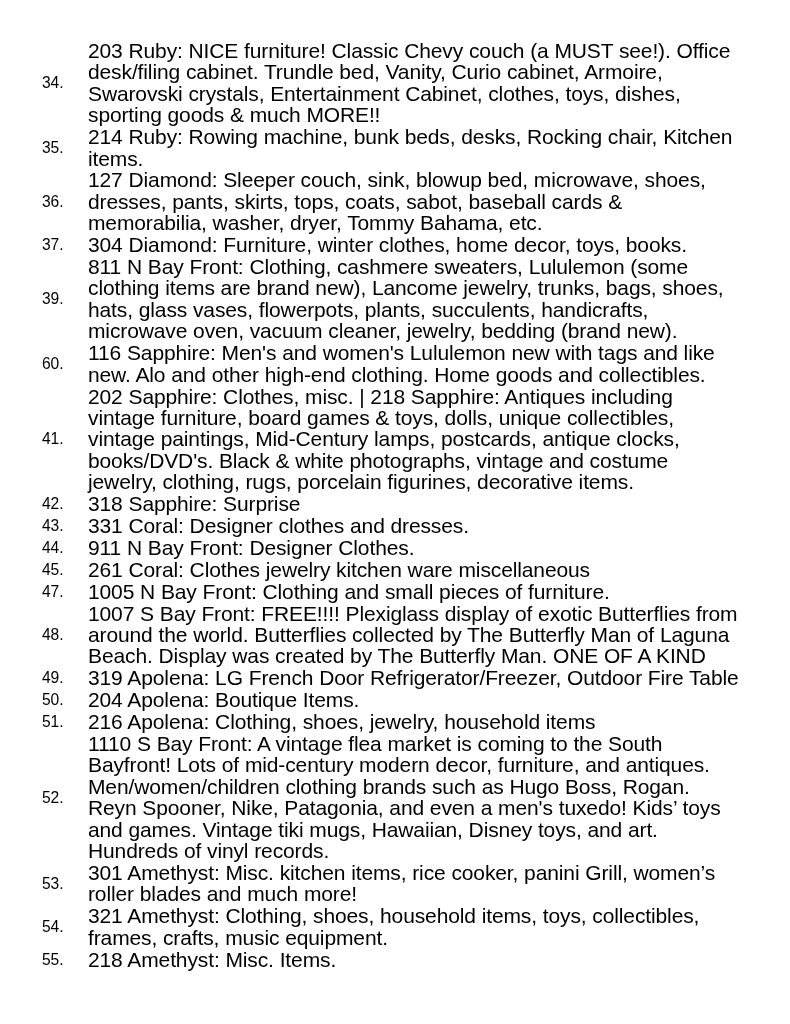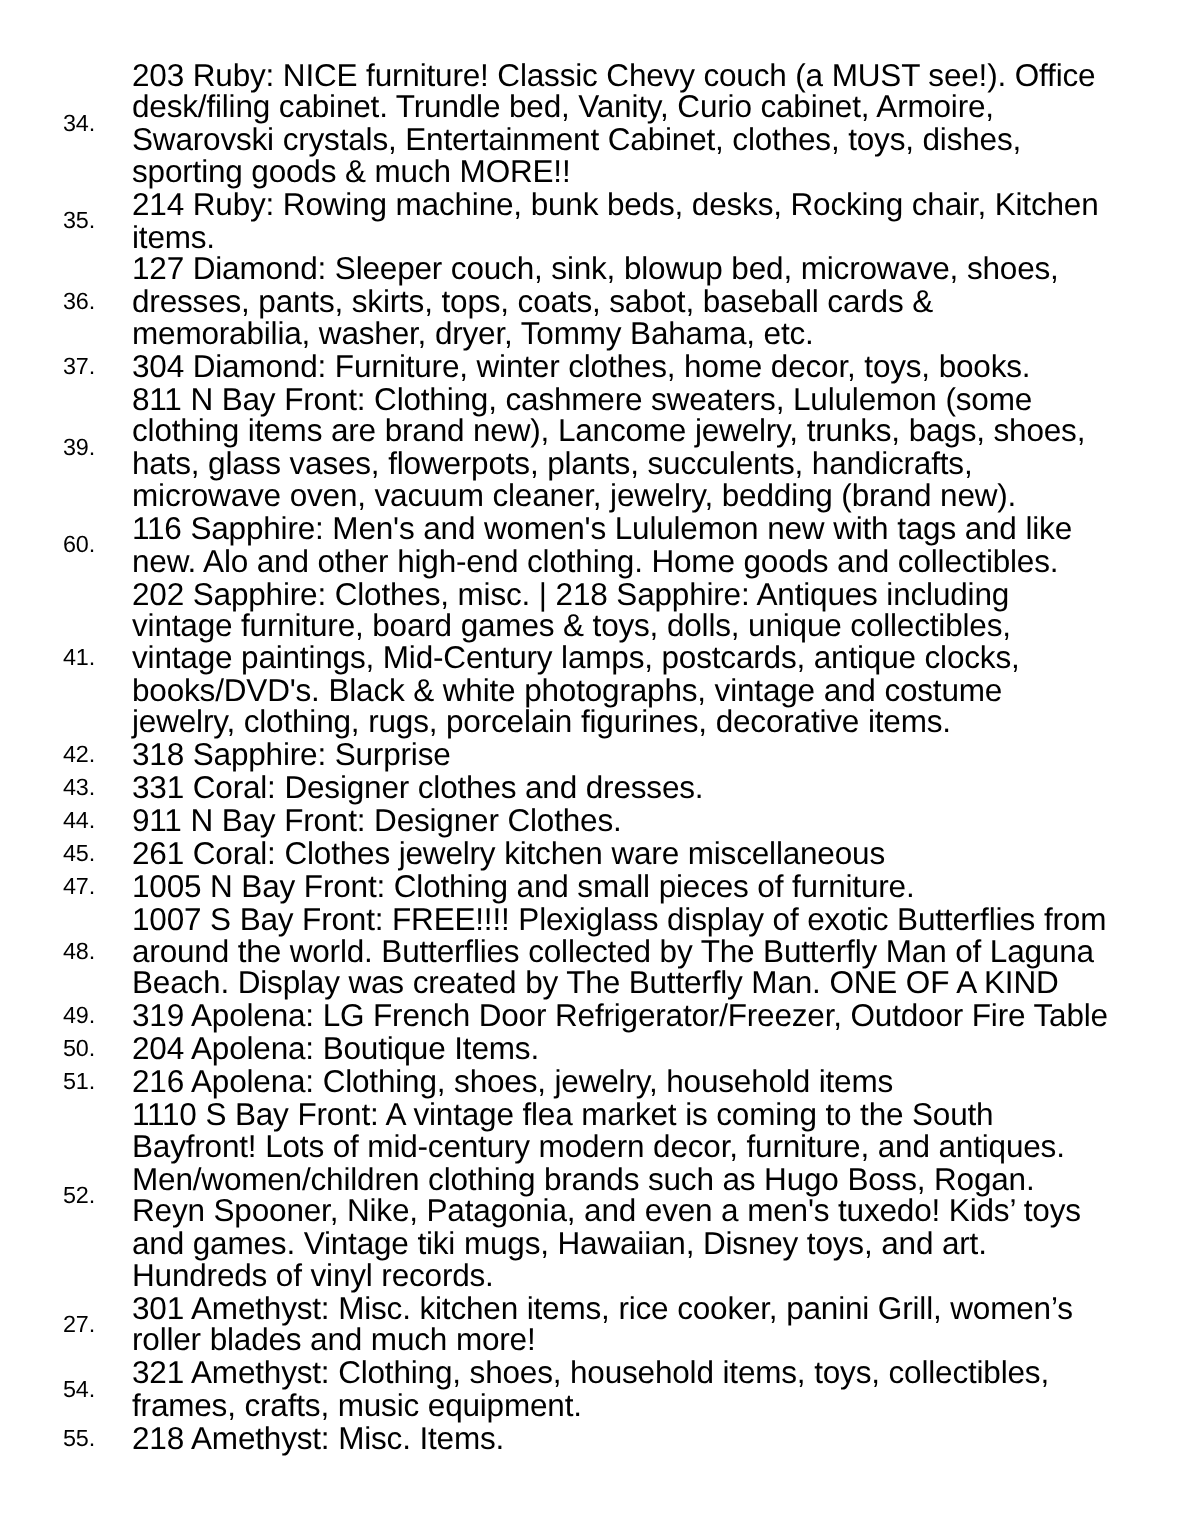--- a/index.html
+++ b/index.html
@@ -121,21 +121,21 @@
       </li>
       <li class="item">
         <span class="item-number">51.</span>
         <span class="item-text">216 Apolena: Clothing, shoes, jewelry, household items</span>
       </li>
       <li class="item">
         <span class="item-number">52.</span>
         <span class="item-text">1110 S Bay Front: A vintage flea market is coming to the South Bayfront! Lots of mid-century modern decor, furniture, and antiques. Men/women/children clothing brands such as Hugo Boss, Rogan. Reyn Spooner, Nike, Patagonia, and even a men's tuxedo! Kids’ toys and games. Vintage tiki mugs, Hawaiian, Disney toys, and art. Hundreds of vinyl records.</span>
       </li>
       <li class="item">
-        <span class="item-number">27.</span>
+        <span class="item-number">53.</span>
         <span class="item-text">301 Amethyst: Misc. kitchen items, rice cooker, panini Grill, women’s roller blades and much more!</span>
       </li>
       <li class="item">
         <span class="item-number">54.</span>
         <span class="item-text">321 Amethyst: Clothing, shoes, household items, toys, collectibles, frames, crafts, music equipment.</span>
       </li>
       <li class="item">
         <span class="item-number">55.</span>
         <span class="item-text">218 Amethyst: Misc. Items.</span>
       </li>

